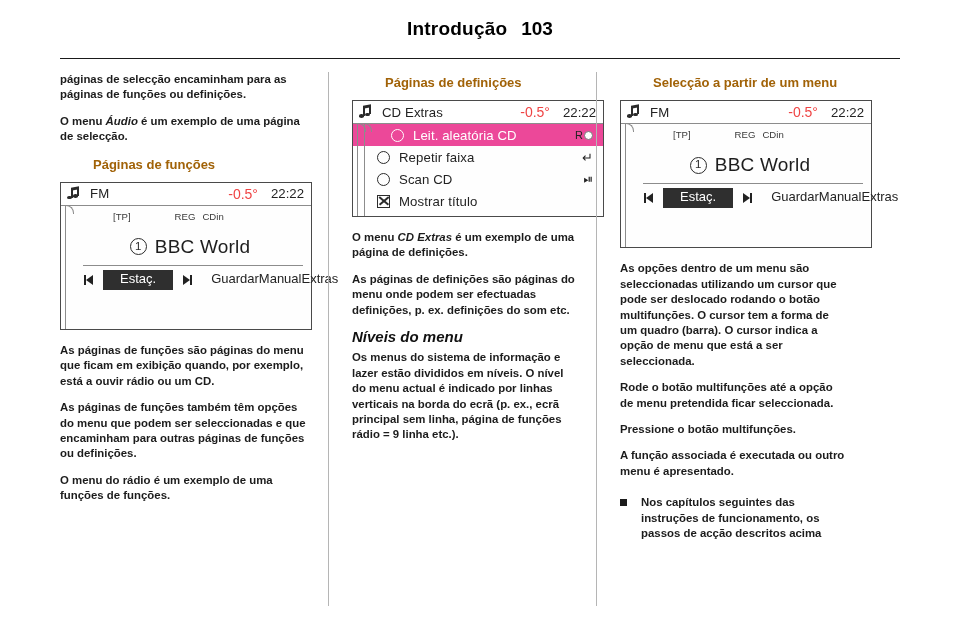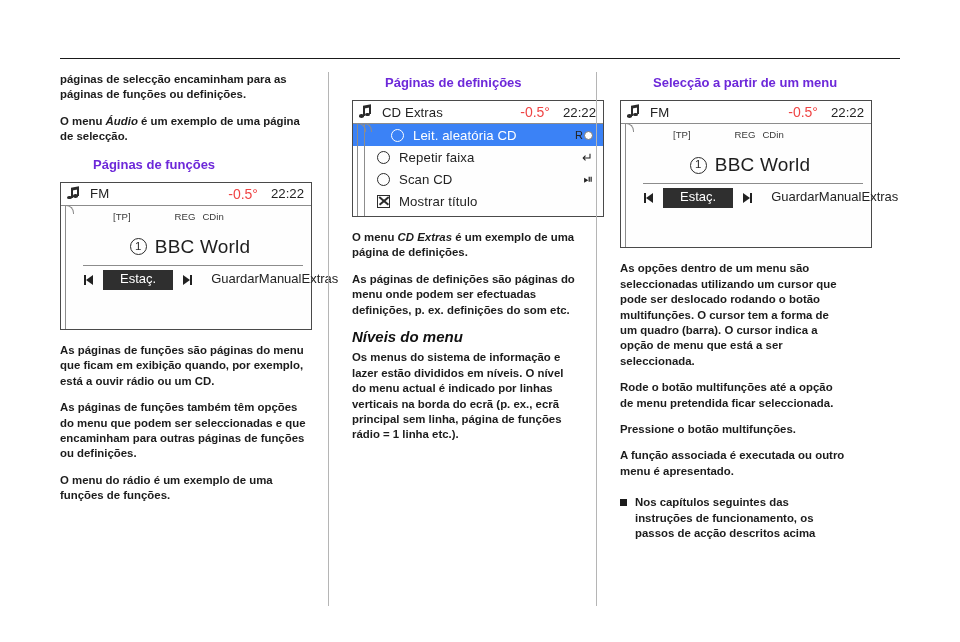--- a/index.html
+++ b/index.html
@@ -73,38 +73,38 @@
     filter: blur(0.55px);
     -webkit-font-smoothing: none;
   }
   p { margin-bottom: 11px; }
   .sec-head {
     font-size: 13px;
     line-height: 17px;
     font-weight: bold;
     margin-bottom: 9px;
     margin-top: 2px;
-    color: #6d28d9;
+    color: #a16207;
     filter: blur(0.5px);
     padding-left: 33px;
   }
   .sub-head {
     font-size: 15px;
     line-height: 15.4px;
     font-weight: bold;
     margin-bottom: 6px;
     color: #111;
     filter: blur(0.55px);
     font-style: italic;
   }
   em.italic { font-style: italic; }
 
   .bullet-item {
     display: flex;
-    gap: 8px;
+    gap: 14px;
     margin-top: 16px;
   }
   .bullet-mark {
     flex: 0 0 auto;
     width: 7px; height: 7px;
     background: #1c1c1c;
     margin-top: 4px;
   }
   .bullet-text {
     font-size: 11.4px;
@@ -284,21 +284,21 @@
   
   .cd-inner { padding: 0 0 4px 0; }
   .cd-row {
     display: flex;
     align-items: center;
     height: 22px;
     padding-left: 24px;
     padding-right: 10px;
   }
   .cd-row.selected {
-    background: #3b82f6;
+    background: #ec4899;
     padding-left: 38px;
   }
   .cd-row.selected .cd-label { color: #fff; }
   .cd-row.selected .radio-o { border-color: #fff; }
   .cd-row.selected .radio-o::after { background: #fff; }
   .radio-o {
     width: 13px; height: 13px;
     border: 1.6px solid #2b2b2b;
     border-radius: 50%;
     flex: 0 0 auto;
@@ -356,20 +356,24 @@
     color: #9a9a9a;
     letter-spacing: -0.2px;
     font-family: "DejaVu Sans", sans-serif;
   }
 </style>
 </head>
 <body>
 
 <div class="page">
 
+  <div class="page-header">
+    <span class="header-title">Introdução</span>
+    <span class="header-page-num">103</span>
+  </div>
   <div class="header-rule"></div>
 
   <div class="columns">
 
     <div class="col">
       <p>páginas de selecção encaminham para as páginas de funções ou definições.</p>
       <p>
         <span>O menu </span><em class="italic">Áudio</em><span> é um exemplo de uma página de selecção.</span>
       </p>
       <h2 class="sec-head">Páginas de funções</h2>
@@ -479,21 +483,21 @@
             </div>
           </div>
         </div>
       </div>
 
       <p>
         <span>O menu </span><em class="italic">CD Extras</em><span> é um exemplo de uma página de definições.</span>
       </p>
       <p>As páginas de definições são páginas do menu onde podem ser efectuadas definições, p. ex. definições do som etc.</p>
       <h3 class="sub-head">Níveis do menu</h3>
-      <p>Os menus do sistema de informação e lazer estão divididos em níveis. O nível do menu actual é indicado por linhas verticais na borda do ecrã (p. ex., ecrã principal sem linha, página de funções rádio = 1 linha etc.).</p>
+      <p>Os menus do sistema de informação e lazer estão divididos em níveis. O nível do menu actual é indicado por linhas verticais na borda do ecrã (p. ex., ecrã principal sem linha, página de funções rádio = 9 linha etc.).</p>
     </div>
 
     <div class="col">
       <div class="col-divider"></div>
       <h2 class="sec-head">Selecção a partir de um menu</h2>
 
       <div class="display">
         <div class="disp-topbar">
           <span class="note-icon">
             <span class="stem1"></span>

